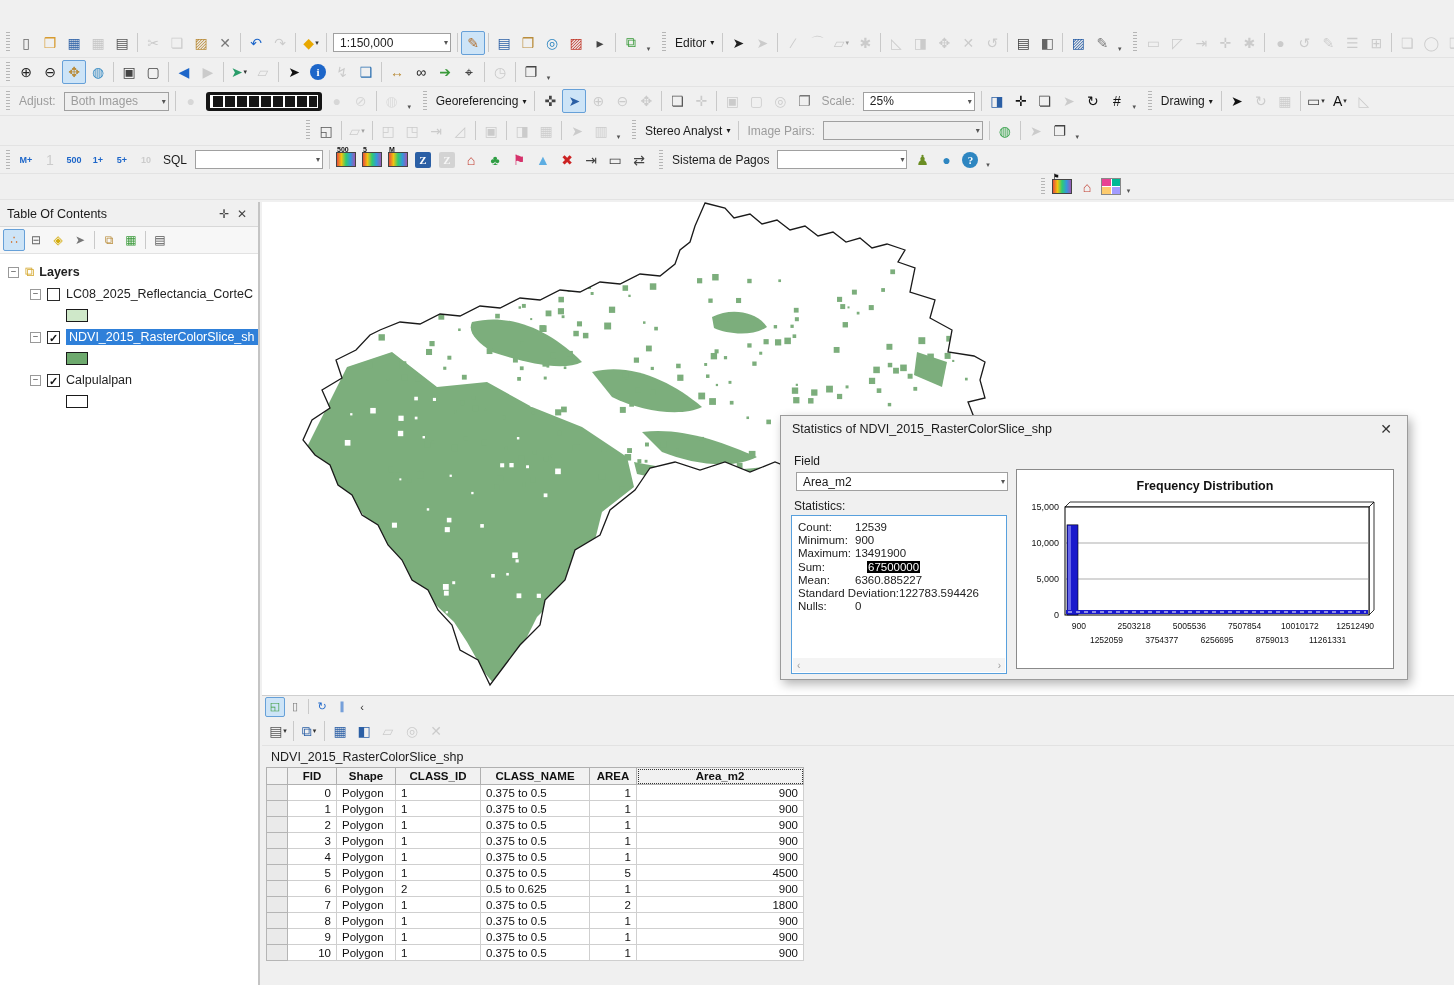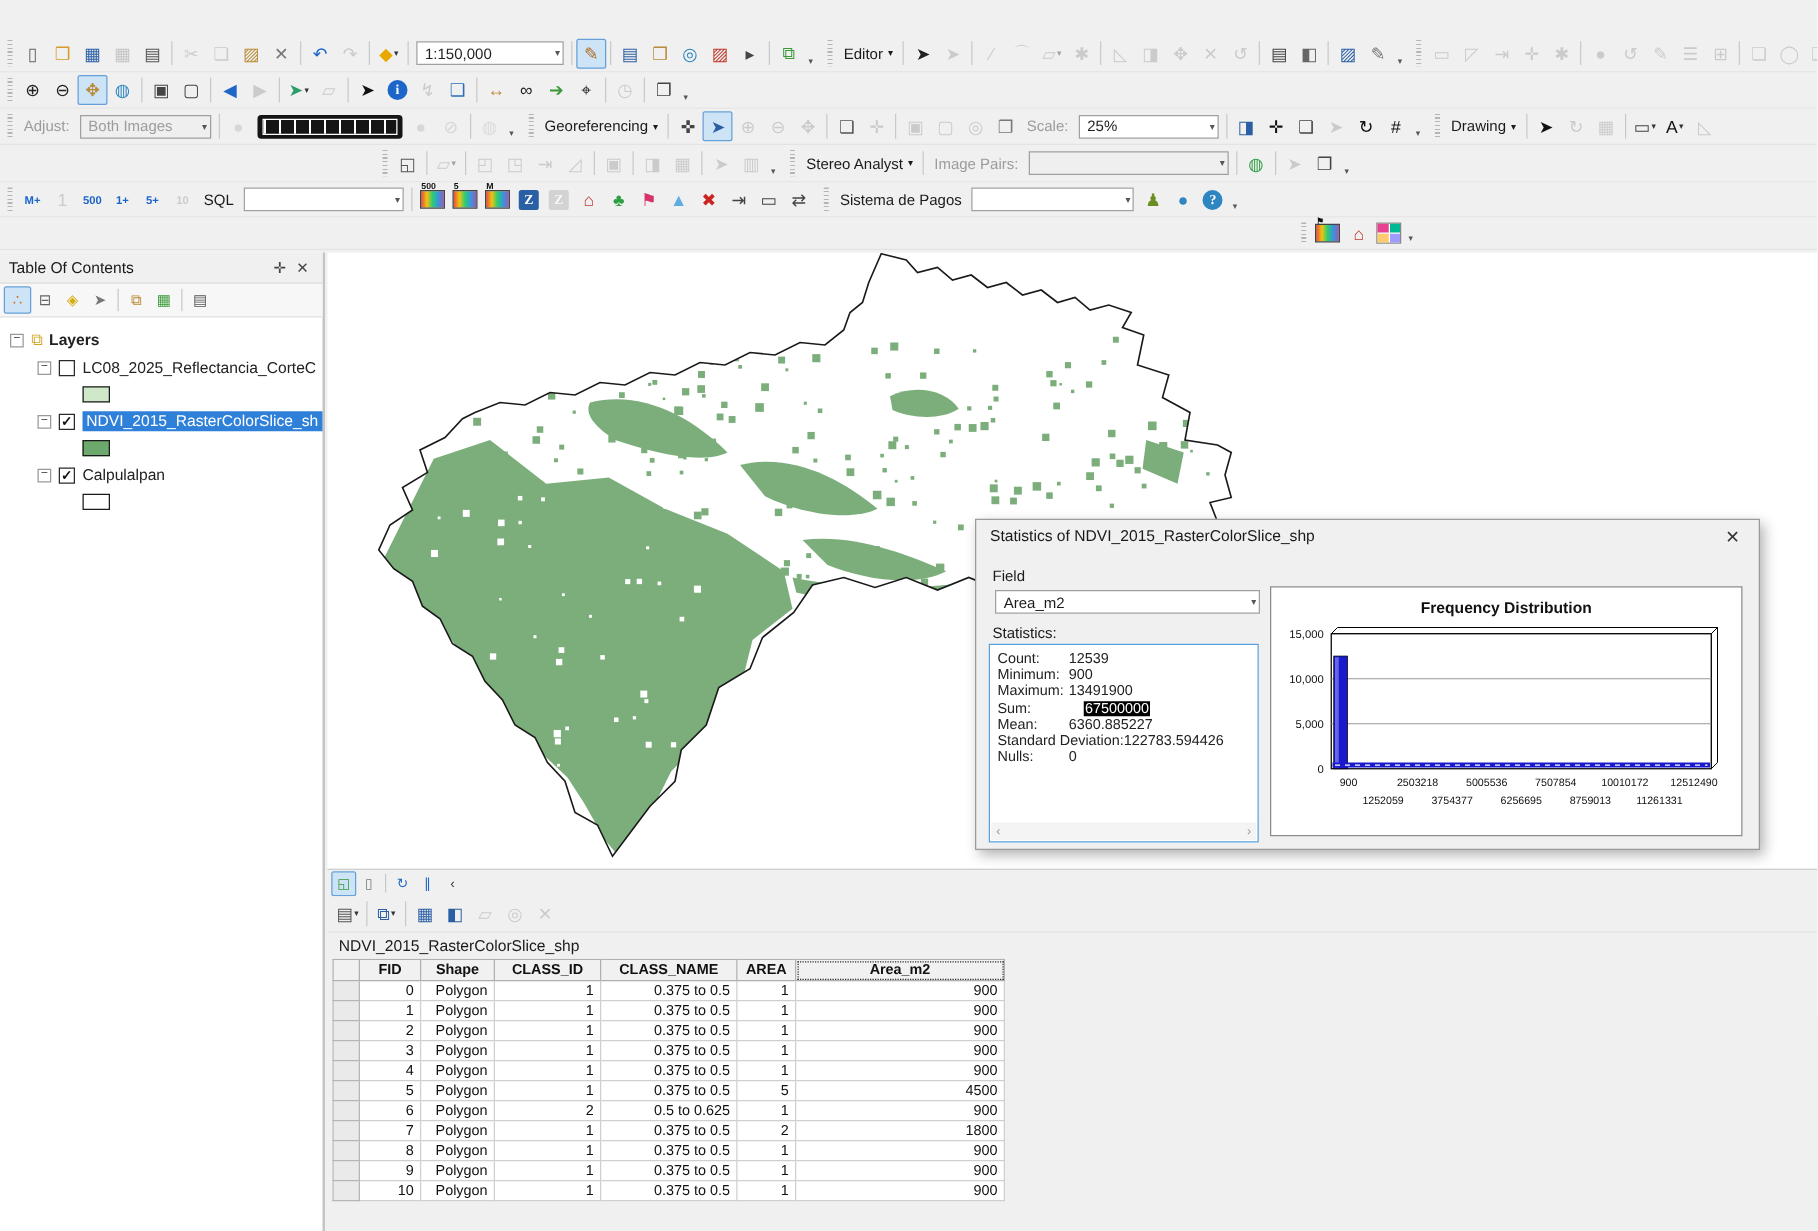--- a/index.html
+++ b/index.html
@@ -67,21 +67,21 @@
   .tp-title{height:24px;background:linear-gradient(#fdfdfe,#e9eef6);display:flex;align-items:center;padding:0 9px;font-size:12.5px;color:#1a1a1a;border-bottom:1px solid #d6dce6;}
   .tp-tools{height:28px;display:flex;align-items:center;padding:0 4px;border-bottom:1px solid #e2e2e2;}
   .tp-tab{height:21px;display:flex;align-items:center;padding:0 9px;font-size:12.5px;color:#1a1a1a;}
   .tp-grid{flex:1;overflow:hidden;padding-left:4px;}
   table.attr{border-collapse:collapse;font-size:11.5px;background:#fff;border:1px solid #9a9a9a;}
   table.attr th{background:#f1f1f1;border:1px solid #b0b0b0;font-weight:bold;height:16px;padding:0 4px;font-size:11.5px;color:#111;}
   table.attr th.selcol{outline:1.5px dotted #333;outline-offset:-2px;}
   table.attr th.rowselh{width:12px;}
   table.attr td{border:1px solid #cfcfcf;height:15px;padding:0 5px;color:#111;white-space:nowrap;}
   table.attr td.rowsel{background:#eaeaea;border:1px solid #b5b5b5;width:12px;padding:0;}
-  .ar-r{text-align:right;} .ar-l{text-align:right;margin-top:33px;}
+  .ar-r{text-align:right;} .ar-l{text-align:left;margin-top:33px;}
   
   #statsdlg{position:absolute;left:780px;top:415px;width:626px;height:263px;background:#f0f0f0;border:1px solid #9b9b9b;box-shadow:3px 4px 10px rgba(0,0,0,.3);z-index:50;}
   .sd-title{height:26px;display:flex;align-items:center;padding:0 11px;font-size:12.5px;color:#1a1a1a;}
   .sd-close{margin-left:auto;font-size:14px;color:#333;padding:0 4px;}
   .sd-abs{position:absolute;font-size:12px;color:#1a1a1a;}
   #sd-combo{left:12px;top:56px;width:212px;}
   .sd-box{position:absolute;left:10px;top:99px;width:216px;height:159px;background:#fff;border:1px solid #58a0dd;font-size:11.5px;padding:5px 0 0 6px;box-sizing:border-box;}
   .sd-box .ln{line-height:13.2px;white-space:nowrap;}
   .sd-box .lb{display:inline-block;min-width:57px;}
   .sd-box .hl{background:#000000;color:#fff;padding:0 1px;margin-left:12px;}

